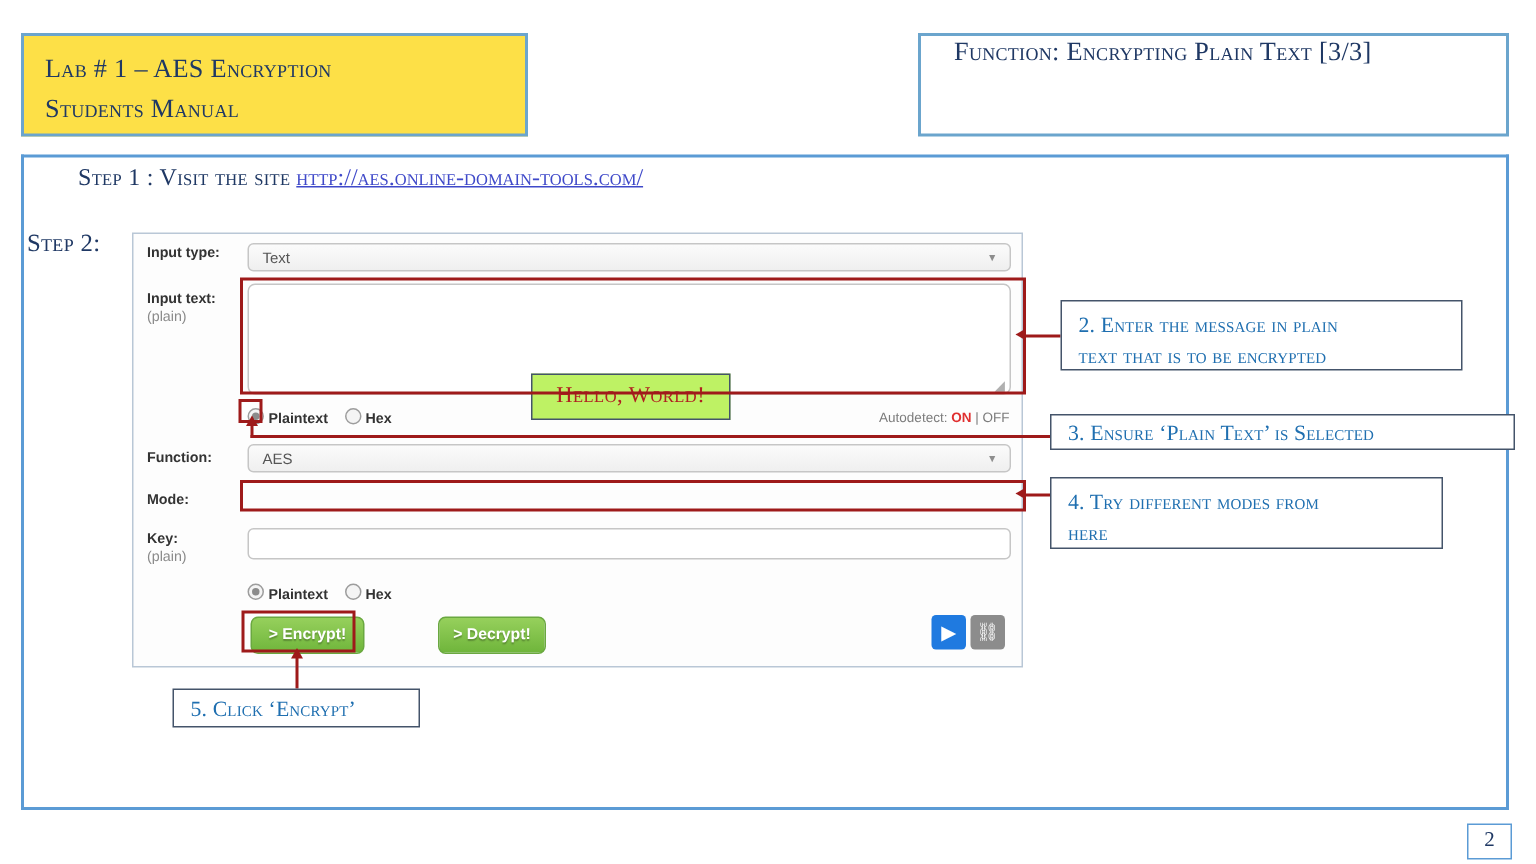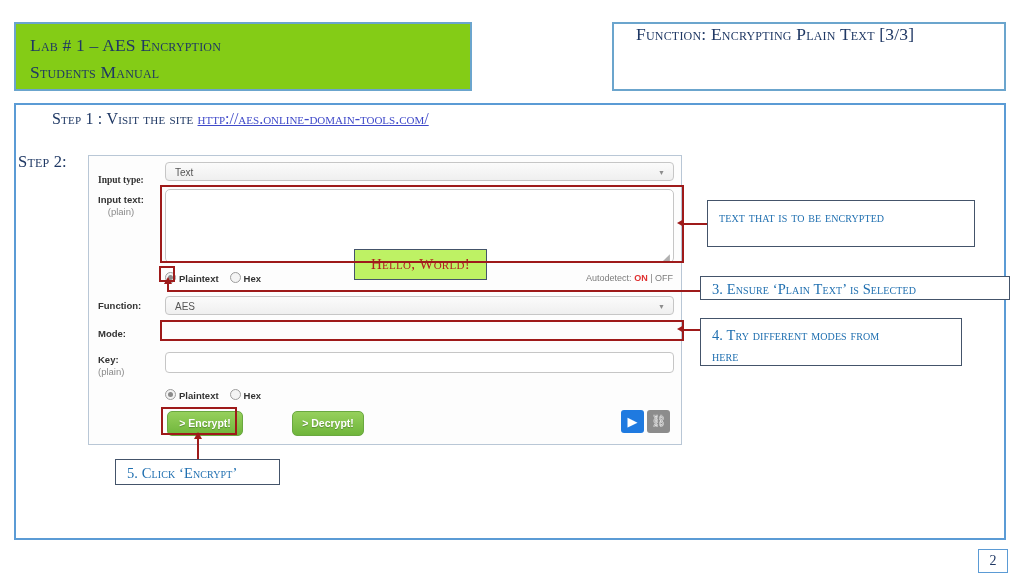--- a/index.html
+++ b/index.html
@@ -13,24 +13,24 @@
     position: relative;
     font-family: "Liberation Serif", serif;
     overflow: hidden;
   }
 
   
   .title-box {
     position: absolute;
     left: 14px;
     top: 22px;
-    width: 458px;
+    width: 338px;
     height: 69px;
     border: 2px solid #6ba5cd;
-    background: #84cc16;
+    background: #fde047;
     box-sizing: border-box;
     padding: 8px 14px 0 14px;
   }
   .title-line {
     font-size: 17.5px;
     color: #1f3864;
     font-variant: small-caps;
     letter-spacing: .2px;
     line-height: 1.55;
     white-space: nowrap;
@@ -356,27 +356,27 @@
 
 <div class="step1-bar">
   <span class="step1-text">Step 1 : Visit the site</span>
   <span class="step1-link">http://aes.online-domain-tools.com/</span>
 </div>
 
 <div class="step2-label">Step 2:</div>
 
 <div class="form-shot">
 
-  <div class="fl" style="top:19px;font-family:Liberation Serif, serif;">Input type:</div>
+  <div class="fl" style="top:7px;">Input type:</div>
   <div class="fld select-like" style="top:6px;">
     <span>Text</span>
     <span class="caret">▼</span>
   </div>
 
-  <div class="fl" style="top:38px;text-align:center;">
+  <div class="fl" style="top:38px;">
     <span>Input text:</span>
     <span class="sub">(plain)</span>
   </div>
   <div class="fld plainbg textarea-like" style="top:33px;">
     <span class="resize-grip">◢</span>
   </div>
 
   <div class="radio-row" style="top:116px;">
     <span class="radio on"></span><span>Plaintext</span><span class="radio-gap"></span><span class="radio"></span><span>Hex</span>
   </div>
@@ -432,20 +432,21 @@
 <div class="hl-line" style="left:167px;top:290px;width:533px;height:2px;"></div>
 <div class="arrow-up" style="left:164px;top:277px;"></div>
 
 <div class="hl-line" style="left:684px;top:329px;width:16px;height:2px;"></div>
 <div class="arrow-left" style="left:677px;top:325px;"></div>
 
 <div class="hl-line" style="left:197px;top:437px;width:2px;height:23px;"></div>
 <div class="arrow-up" style="left:194px;top:432px;"></div>
 
 <div class="callout" style="left:707px;top:200px;width:268px;height:47px;">
+  <div class="callout-text">2. Enter the message in plain</div>
   <div class="callout-text">text that is to be encrypted</div>
 </div>
 
 <div class="callout" style="left:700px;top:276px;width:310px;height:24px;padding-top:2px;">
   <div class="callout-text">3. Ensure ‘Plain Text’ is Selected</div>
 </div>
 
 <div class="callout" style="left:700px;top:318px;width:262px;height:48px;">
   <div class="callout-text">4. Try different modes from</div>
   <div class="callout-text">here</div>

